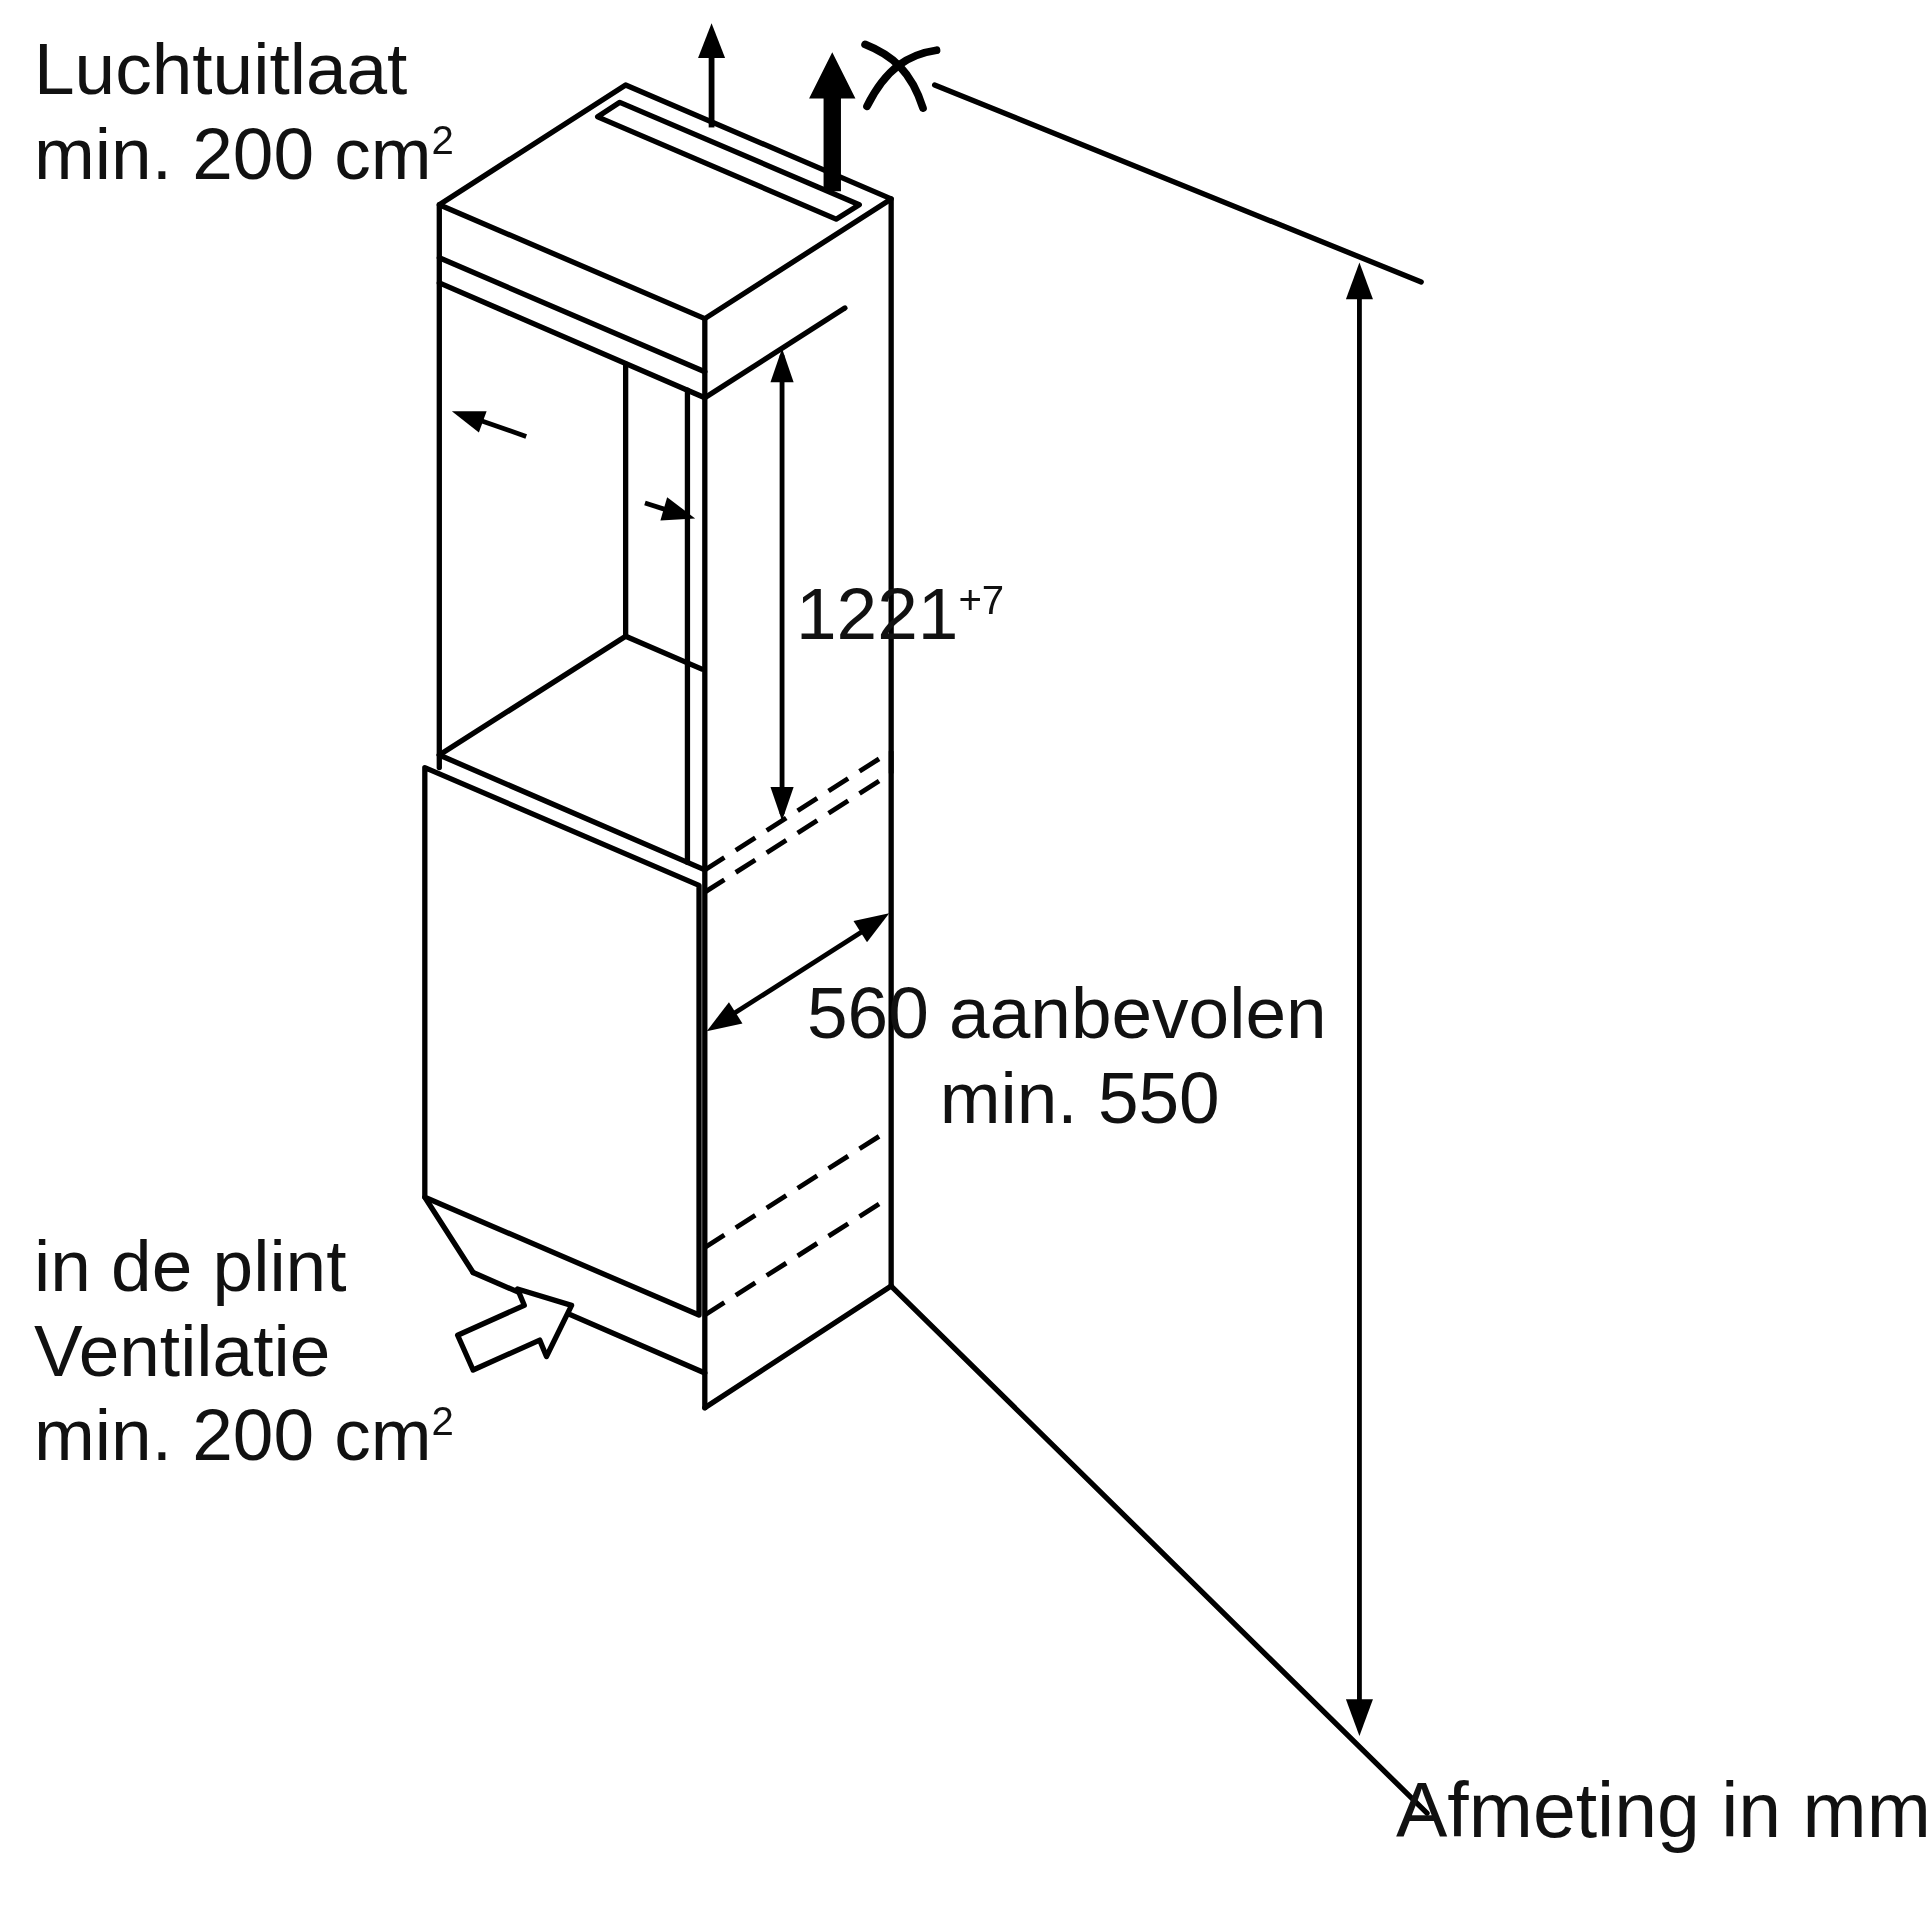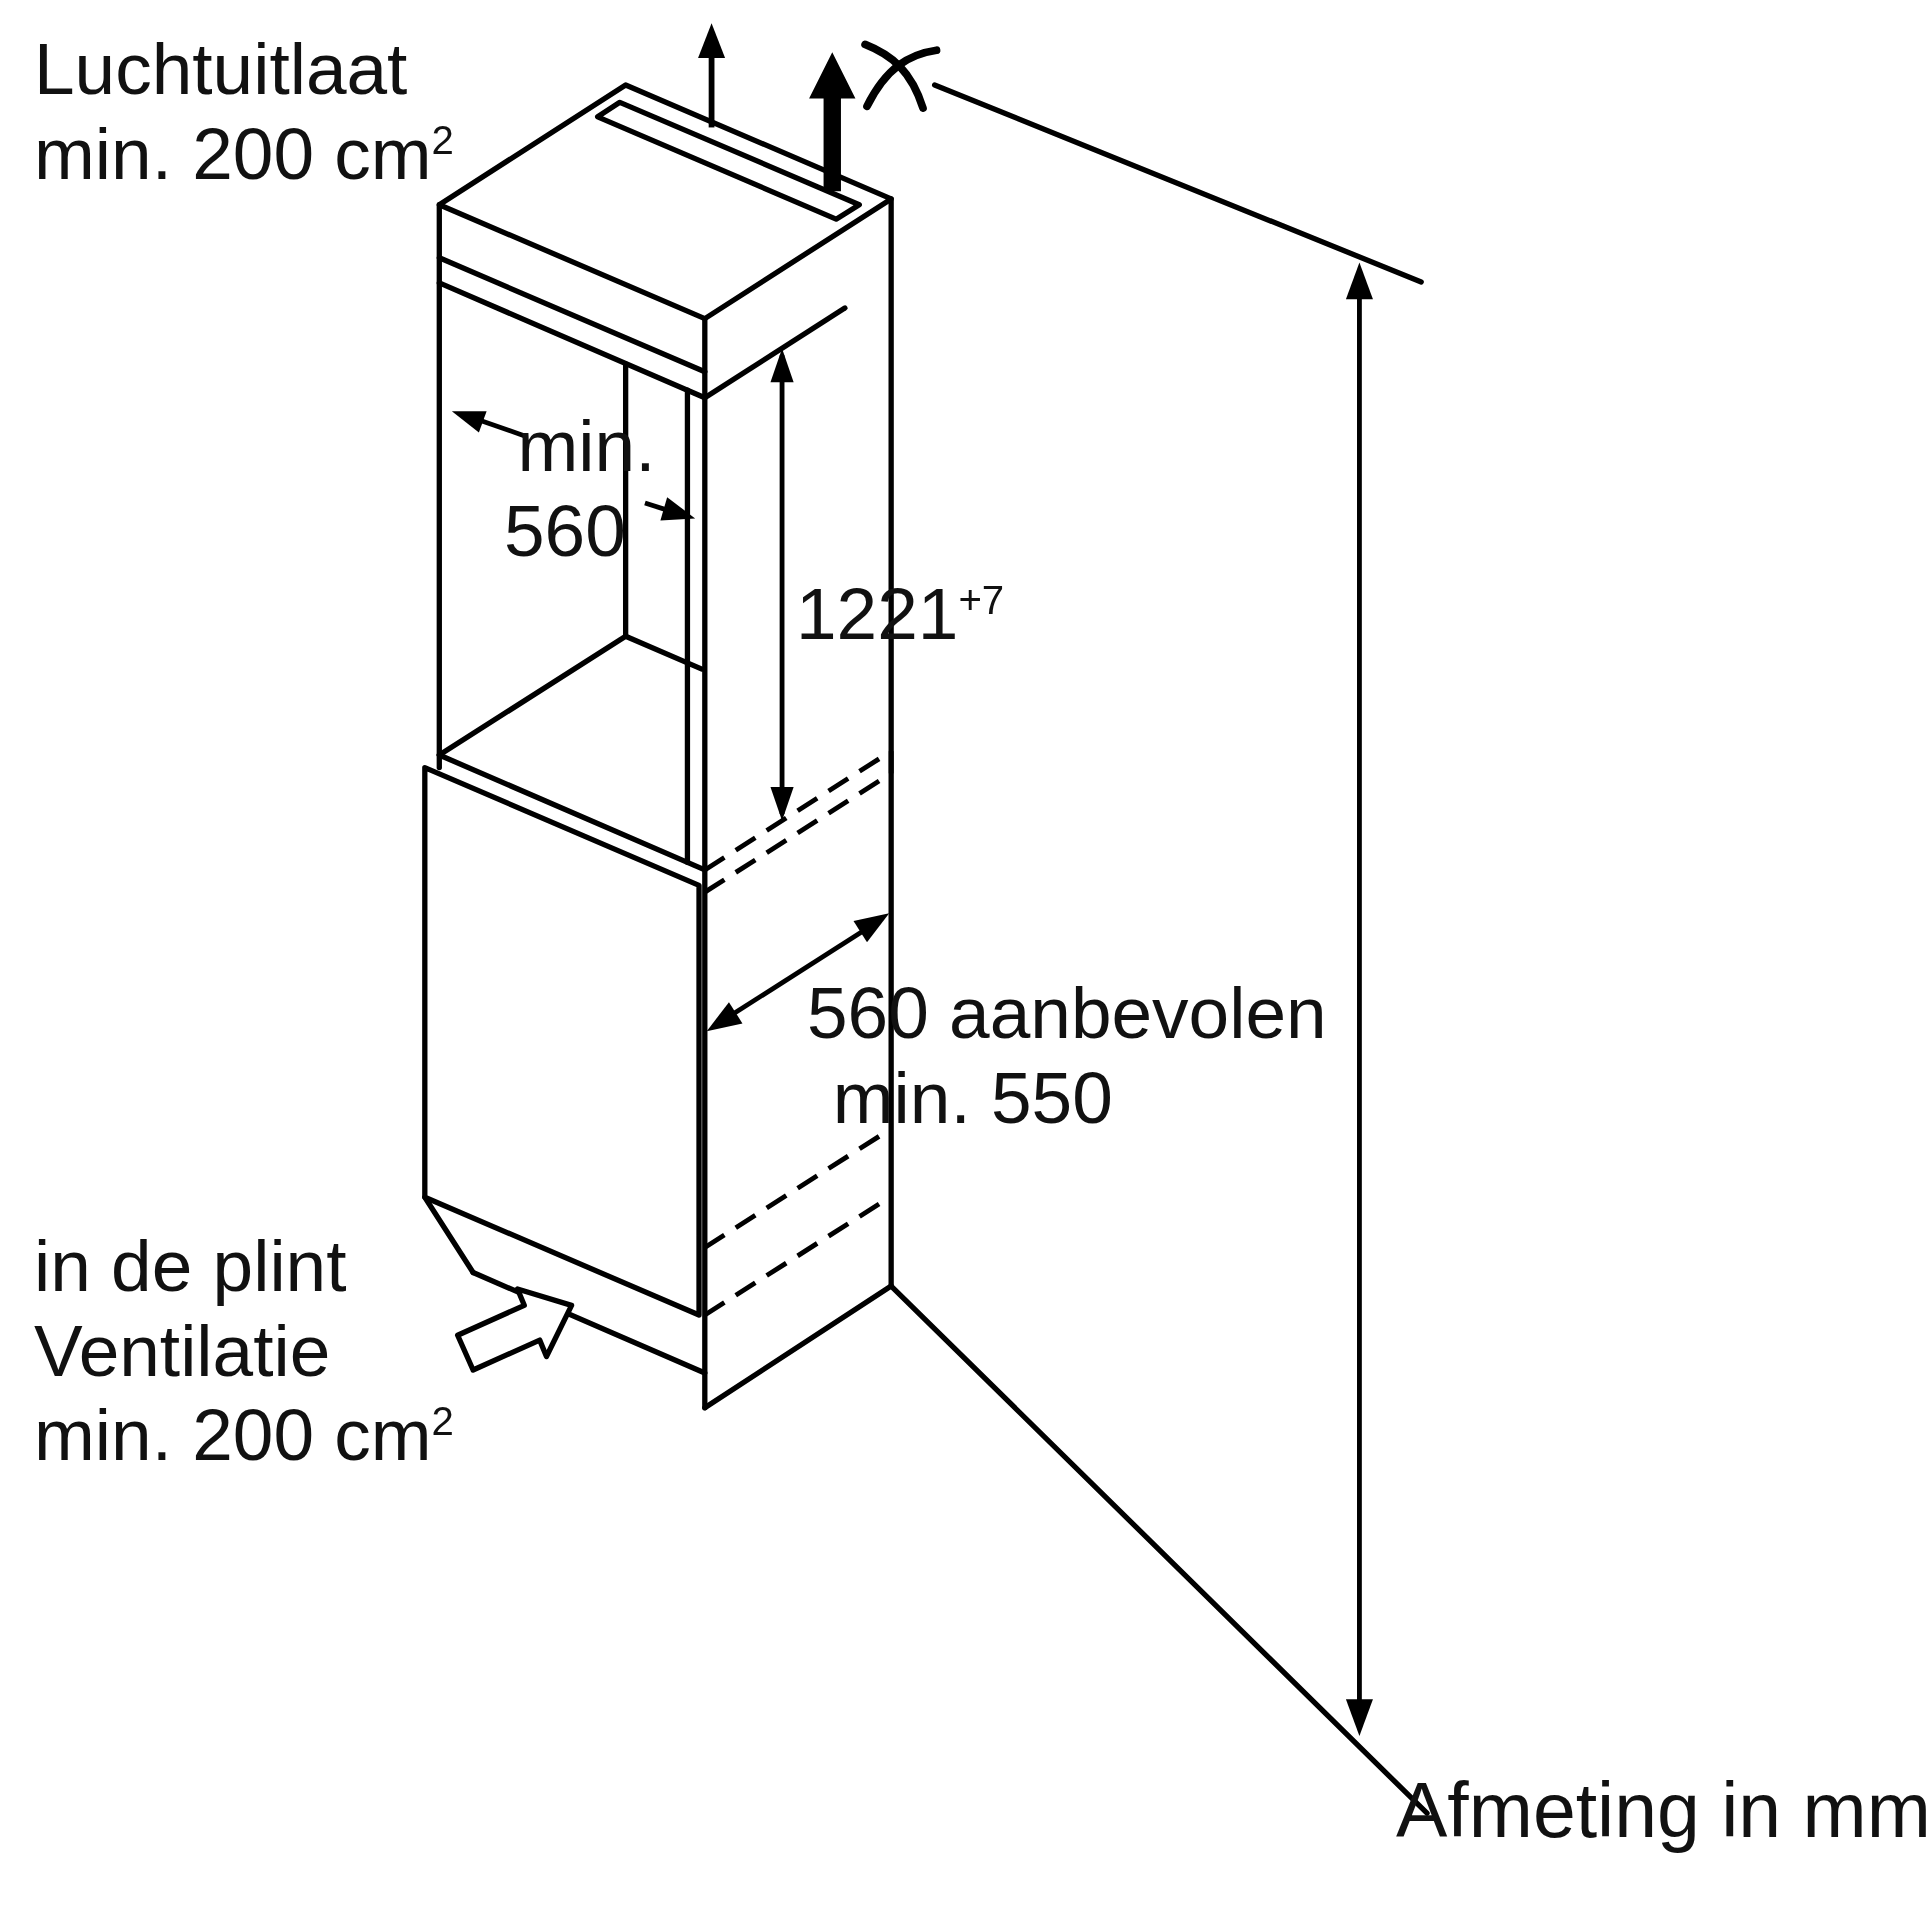--- a/index.html
+++ b/index.html
@@ -116,30 +116,26 @@
     </g>
   </svg>
 
   <div class="label" style="left:34px;top:27px;">
     <div>Luchtuitlaat</div>
     <div>
       <span>min. 200 cm</span><sup>2</sup>
     </div>
   </div>
 
-  <div class="label" style="left:504px;top:404px;">
-    <div style="padding-left:13.5px;">min.</div>
-    <div>560</div>
-  </div>
 
   <div class="label" style="left:796px;top:572px;">
     <span>1221</span><sup>+7</sup>
   </div>
 
-  <div class="label" style="left:807px;top:971px;">
+  <div class="label" style="left:807px;top:971px;text-align:center;">
     <div>560 aanbevolen</div>
     <div style="padding-left:5.8px;margin-left:20px;">min. 550</div>
   </div>
 
 
   <div class="label" style="left:34px;top:1224px;">
     <div>in de plint</div>
     <div>Ventilatie</div>
     <div>
       <span>min. 200 cm</span><sup>2</sup>

